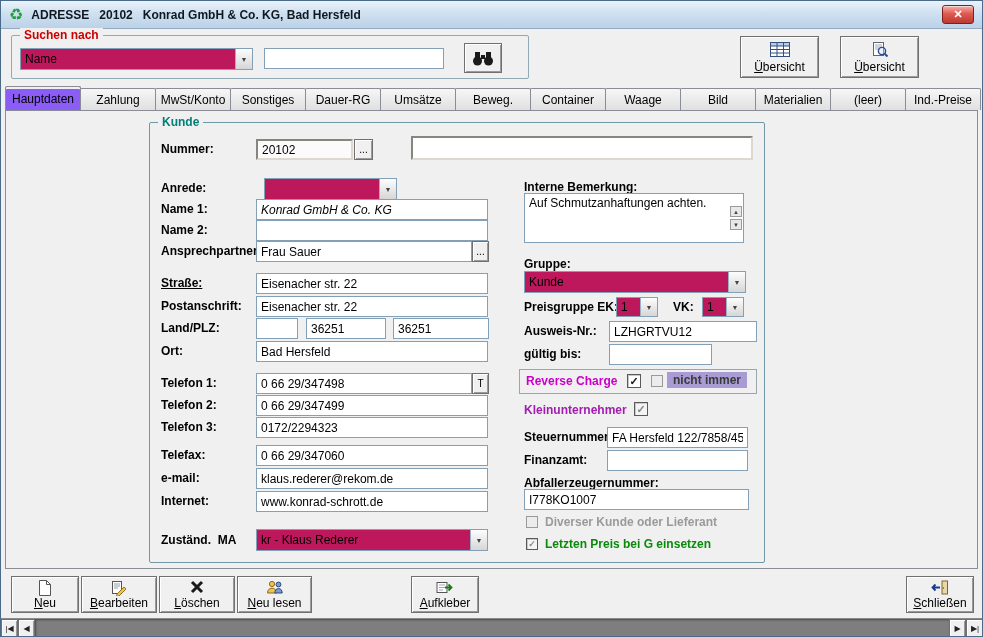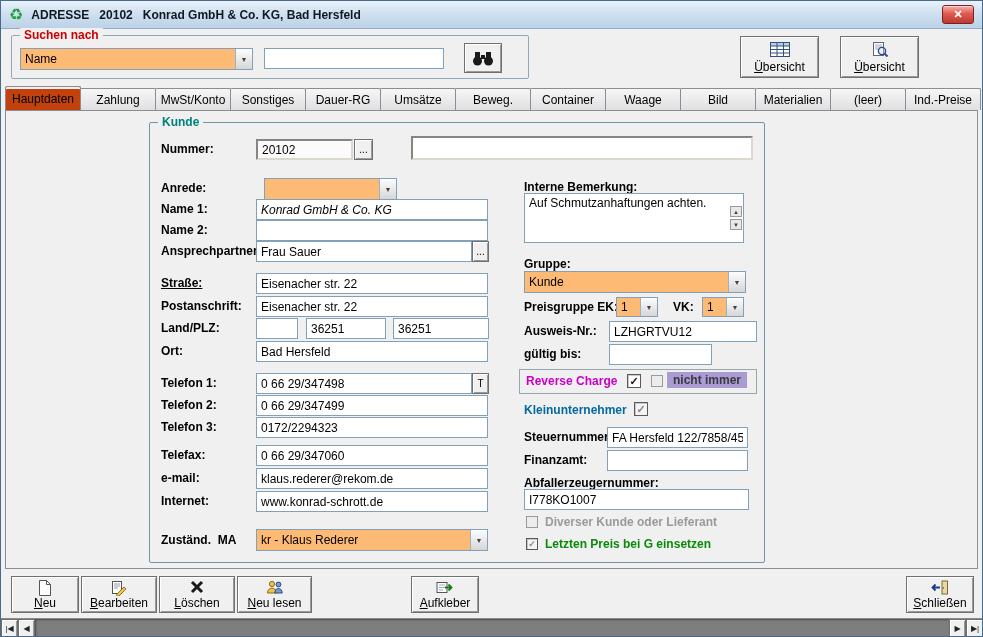--- a/index.html
+++ b/index.html
@@ -32,21 +32,21 @@
            font-weight:bold; }
   .legend.red{ color:#cc0000; }
   .legend.teal{ color:#00807a; }
   
   .txt{
     position:absolute; height:21px; border:1px solid #82a0b8; background:#fff;
     font-family:"Liberation Sans",sans-serif; font-size:12px; padding:1px 4px; color:#000;
   }
   .sunken{ border:2px inset #dcd8d0; }
   .dd{
-    position:absolute; height:22px; border:1px solid #82a0b8; background:#fdba74;
+    position:absolute; height:22px; border:1px solid #82a0b8; background:#be185d;
     display:flex; align-items:center; padding-left:4px;
   }
   .dd-val{ flex:1; overflow:hidden; white-space:nowrap; }
   .dd-arrow{
     width:17px; align-self:stretch; border-left:1px solid #9ab2c4;
     background:linear-gradient(#fdfdfd,#d6d6d6); color:#444;
     font-size:7px; display:flex; align-items:center; justify-content:center;
   }
   .memo{
     position:absolute; border:1px solid #82a0b8; background:#fff;
@@ -57,21 +57,21 @@
     background:transparent;
   }
   .mini-scroll{
     position:absolute; right:1px; width:12px; height:11px;
     background:#e8e8e8; border:1px solid #9a9a9a; font-size:6px; color:#444;
     display:flex; align-items:center; justify-content:center;
   }
   
   .lbl{ position:absolute; font-weight:bold; white-space:pre; }
   .lbl.magenta{ color:#c800c8; }
-  .lbl.orange{ color:#0369a1;text-align:center; }
+  .lbl.orange{ color:#a21caf;text-align:center; }
   .lbl.green{ color:#0a8a0a; }
   .lbl.gray{ color:#9a9a9a; }
   
   .raised{
     position:absolute; background:#f0f0f0; border:1px solid #707070;
     box-shadow:inset 1px 1px 0 #ffffff, inset -1px -1px 0 #9a9a9a;
     display:flex; align-items:center; justify-content:center;
     font-family:"Liberation Sans",sans-serif; font-size:11px; cursor:default;
   }
   .toolbtn{ flex-direction:column; justify-content:flex-end; padding-bottom:2px; }
@@ -82,21 +82,21 @@
   .ubtn .ic{ position:absolute; top:5px; left:0; right:0; display:flex; justify-content:center; }
   
   .tabs{ position:absolute; left:4px; top:87px; width:975px; height:22px; display:flex; }
   .tab{
     flex:1; display:flex; align-items:center; justify-content:center;
     background:linear-gradient(#f6f6f6,#e0e0e0);
     border:1px solid #8a8d95; border-bottom:none; border-radius:2px 2px 0 0;
     margin-right:-1px; font-size:12px; white-space:nowrap; padding:0 2px; cursor:default;
   }
   .tab.active{
-    background:#c2410c; position:relative; z-index:3;
+    background:#8b5cf6; position:relative; z-index:3;
     margin-top:-2px; font-weight:normal; box-shadow:inset 0 2px 0 #f0f0f0;
   }
   .page{
     position:absolute; left:4px; top:109px; width:973px; height:459px;
     background:#f0f0f0; border:1px solid #8a8d95; z-index:0;
   }
   
   .cb{
     position:absolute; width:14px; height:14px; background:#fff;
     border:1px solid #5a5a5a; box-shadow:inset 1px 1px 0 #c8c8c8;

